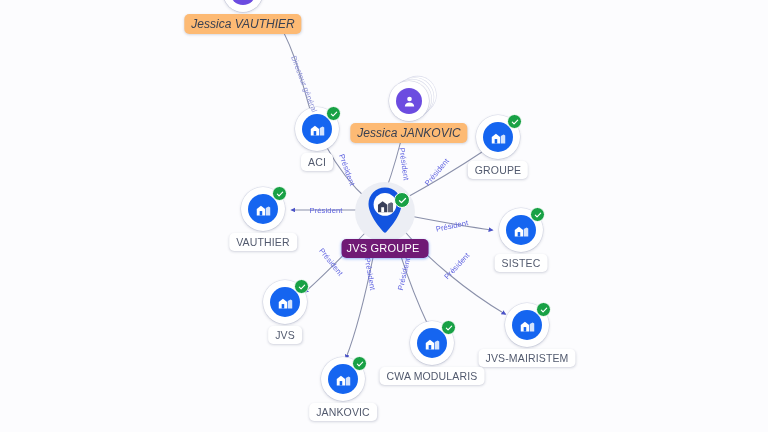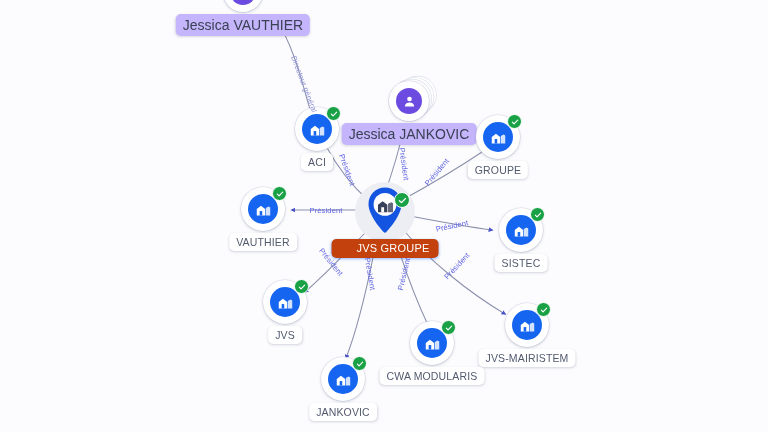--- a/index.html
+++ b/index.html
@@ -103,27 +103,28 @@
     border-radius: 50%;
     background: #6c4ce0;
     display:flex; align-items:center; justify-content:center;
   }
   .pe-inner svg { display:block; }
   .person-label {
     position: absolute;
     top: 22px;
     left: 50%;
     transform: translateX(-50%);
-    background: #c4b5fd;
+    background: #fdba74;
     color: #3a4152;
-    font-size: 14px;
+    font-size: 12px;
     white-space: nowrap;
     padding: 2.5px 7px 3px 7px;
     border-radius: 5px;
     box-shadow: 0 1px 2.5px rgba(40,50,90,.18);
+    font-style: italic;
   }
   
   .root-halo {
     position: absolute;
     left: -30px; top: -30px;
     width: 60px; height: 60px;
     border-radius: 50%;
     background: #eceef4;
   }
   .pin {
@@ -146,26 +147,26 @@
     background: #18a145;
     border: 1.8px solid #ffffff;
     box-sizing: border-box;
     display:flex; align-items:center; justify-content:center;
   }
   .root-label {
     position: absolute;
     top: 27px;
     left: 50%;
     transform: translateX(-50%);
-    background: #c2410c;
+    background: #701a75;
     color: #ffffff;
     font-size: 11px;
     letter-spacing: .2px;
     white-space: nowrap;
-    padding: 3px 9px 4px 25px;
+    padding: 3px 9px 4px 5px;
     border-radius: 5px;
     box-shadow: 0 1px 3px rgba(26,95,240,.45);
   }
   
   .edge-label {
     position: absolute;
     font-size: 7.6px;
     letter-spacing: .1px;
     white-space: nowrap;
     transform-origin: 50% 50%;

